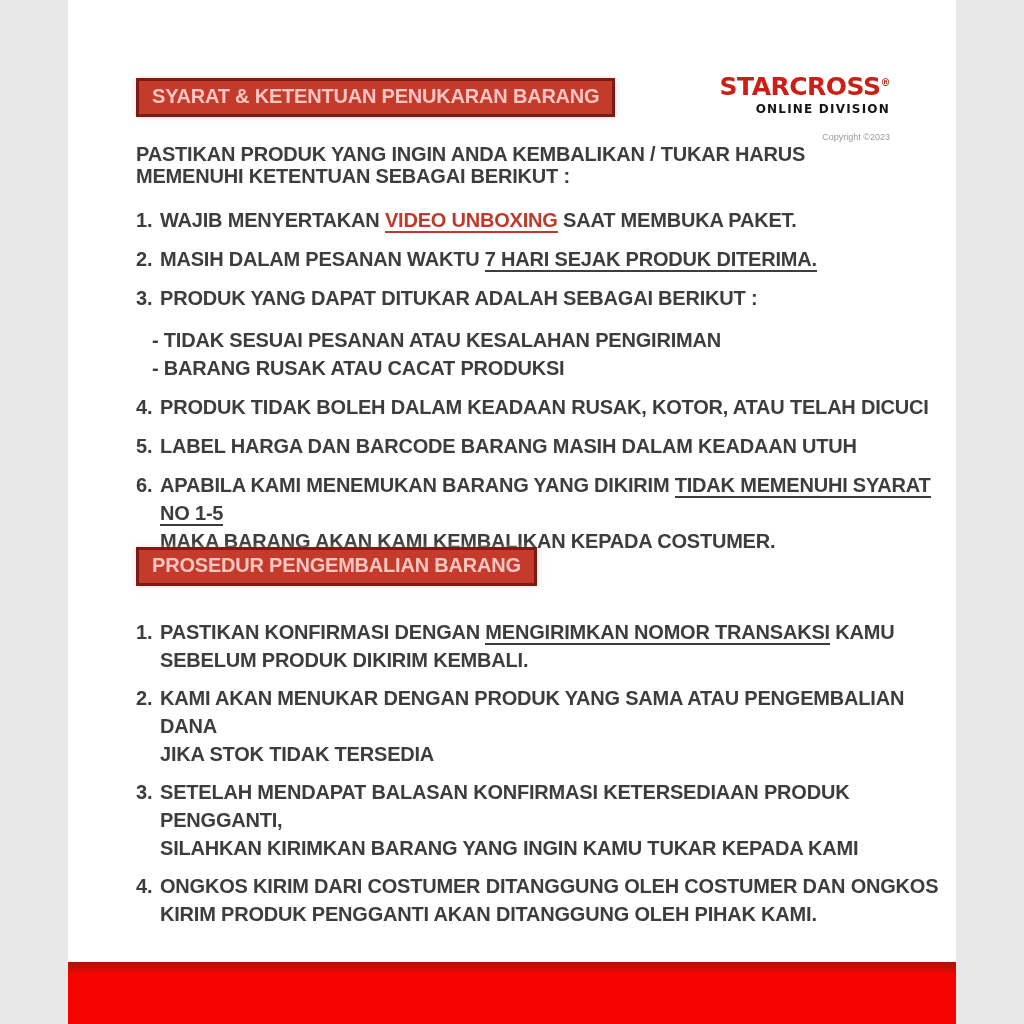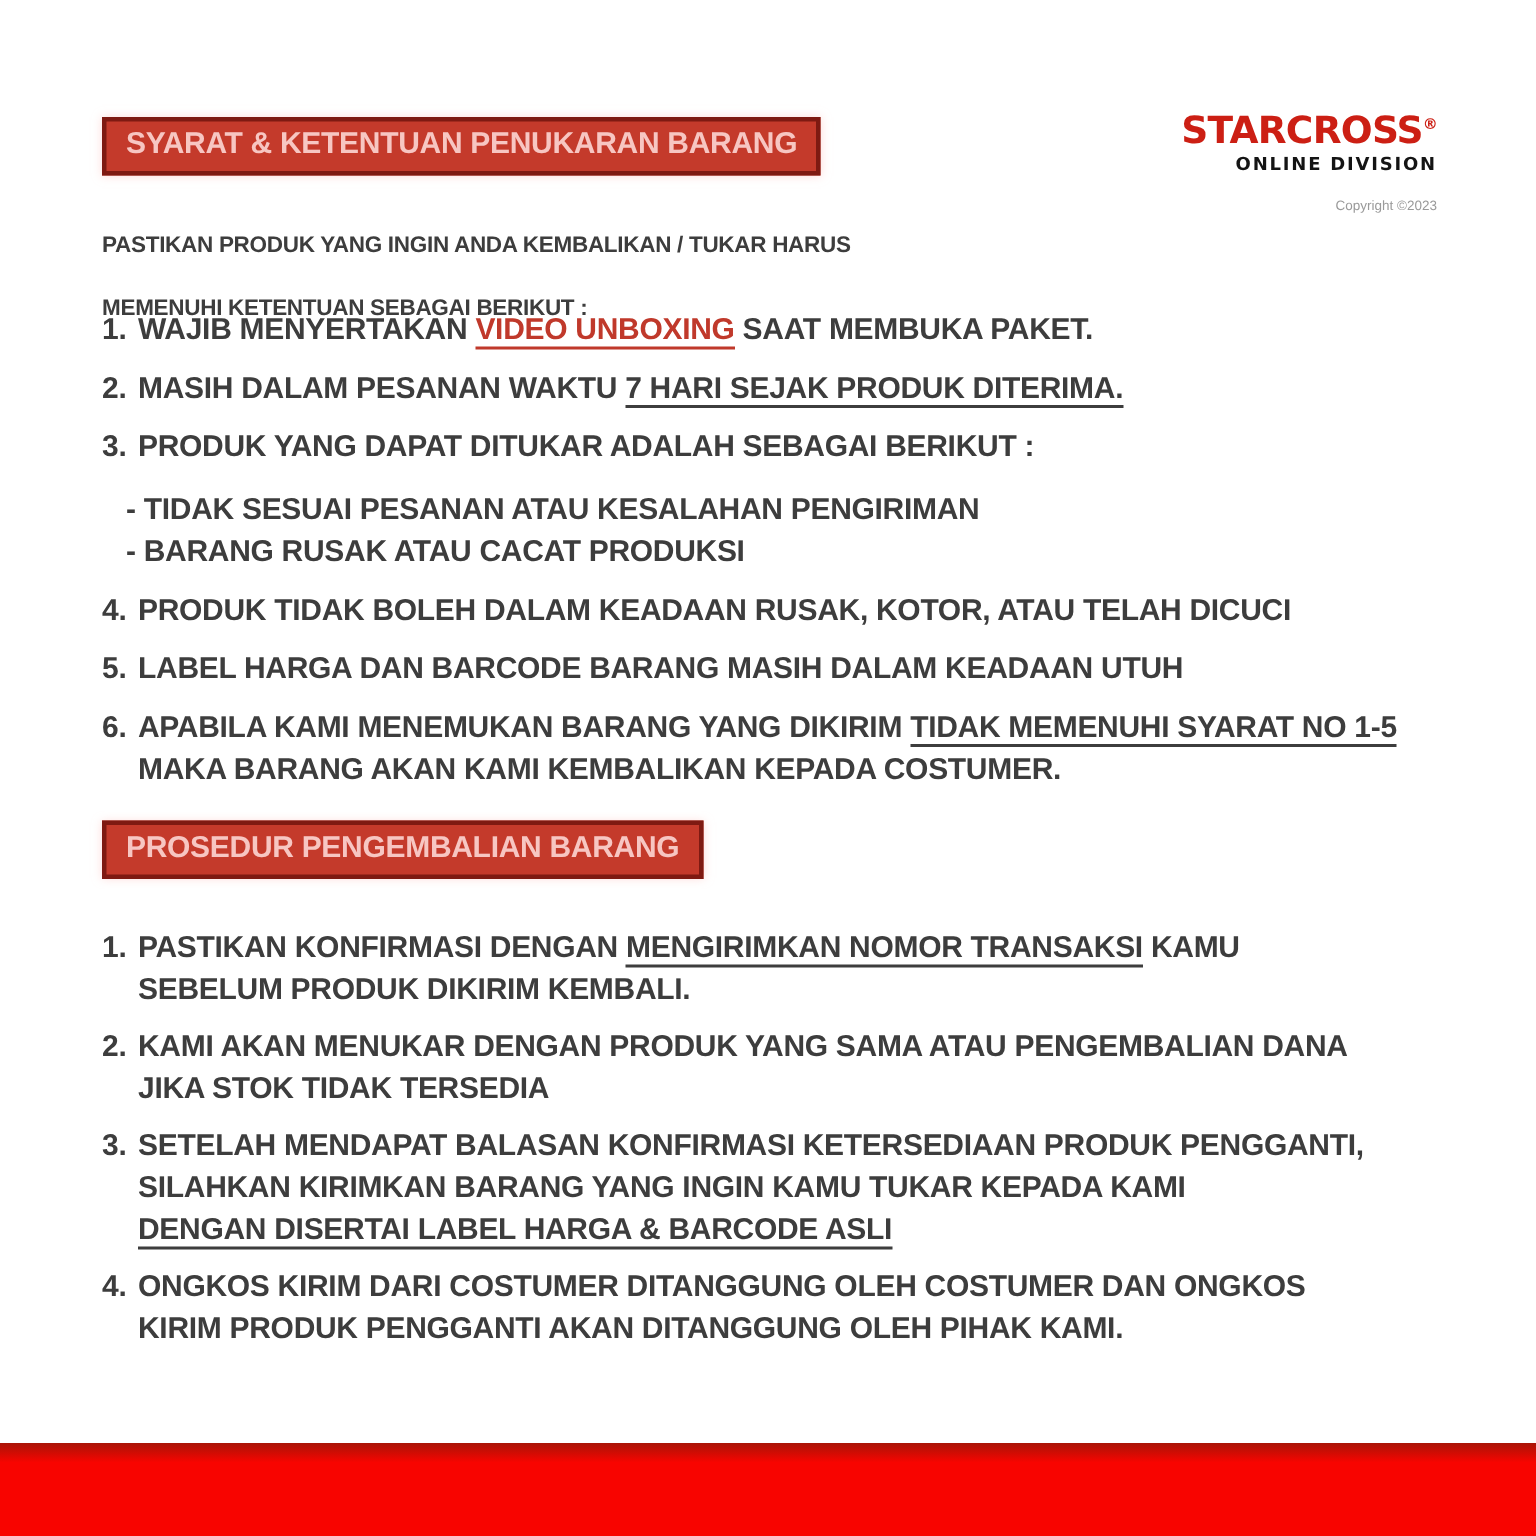--- a/index.html
+++ b/index.html
@@ -1,17 +1,17 @@
 <!DOCTYPE html>
 <html style="--page-bg: #ffffff; --text: #3d3d3d; --badge-bg: #c43a2b; --badge-border: #7e1a12; --badge-text: #f7c6c2; --brand-red: #cc1f14; --em-red: #c0392b; --footer-red: #f80400; --footer-edge: #a91407;"><head>
 <meta charset="utf-8">
 <style>
   html,body { margin:0; padding:0; background:#e8e8e8; }
   .page {
-    position:relative; width:1024px; height:1024px; margin:0 auto;
+    position:relative; width:888px; height:1024px; margin:0 auto;
     background:var(--page-bg); overflow:hidden;
     font-family:"Liberation Sans", sans-serif; font-weight:700; color:var(--text);
   }
   
   .badge {
     position:absolute; left:68px; display:inline-block;
     background:var(--badge-bg); border:3px solid var(--badge-border);
     color:var(--badge-text); font-size:20px; letter-spacing:-0.2px;
     padding:4px 13px 6px 13px; white-space:nowrap;
     box-shadow:0 0 6px rgba(255,190,185,0.55);
@@ -26,21 +26,21 @@
   }
   .brand-name sup { font-size:10px; vertical-align:super; }
   .brand-sub {
     font-family:"DejaVu Sans", sans-serif; font-weight:700;
     color:#141414; font-size:12px; letter-spacing:1.2px; margin-top:4px; line-height:1;
   }
   .brand-copy { color:#9a9a9a; font-size:9px; font-weight:400; margin-top:18px; line-height:1; }
   
   .intro {
     position:absolute; left:68px; top:143px;
-    font-size:15px; line-height:42px; letter-spacing:-0.2px; white-space:pre-line;
+    font-size:20px; line-height:22px; letter-spacing:-0.2px; white-space:pre-line;
   }
   
   .list { position:absolute; left:68px; display:flex; flex-direction:column; }
   #list1 { top:206px; }
   #list2 { top:618px; }
   .item { display:flex; font-size:20px; line-height:28px; letter-spacing:-0.2px; }
   #list1 .item { margin-bottom:11px; }
   #list2 .item { margin-bottom:10px; }
   .num { flex:none; width:24px; }
   .body { white-space:pre-line; }
@@ -111,21 +111,21 @@
       </div>
       <div class="item">
         <span class="num">2.</span>
         <div class="body"><span>KAMI AKAN MENUKAR DENGAN PRODUK YANG SAMA ATAU PENGEMBALIAN DANA
 JIKA STOK TIDAK TERSEDIA</span></div>
       </div>
       <div class="item">
         <span class="num">3.</span>
         <div class="body"><span>SETELAH MENDAPAT BALASAN KONFIRMASI KETERSEDIAAN PRODUK PENGGANTI,
 SILAHKAN KIRIMKAN BARANG YANG INGIN KAMU TUKAR KEPADA KAMI
-</span><span class="underline">DENGAN DISERTAI LABEL HARGA &amp; BARCODE ASLI</span></div>
+</span></div>
       </div>
       <div class="item">
         <span class="num">4.</span>
         <div class="body"><span>ONGKOS KIRIM DARI COSTUMER DITANGGUNG OLEH COSTUMER DAN ONGKOS
 KIRIM PRODUK PENGGANTI AKAN DITANGGUNG OLEH PIHAK KAMI.</span></div>
       </div>
     </div>
 
   <div class="footer"></div>
 

